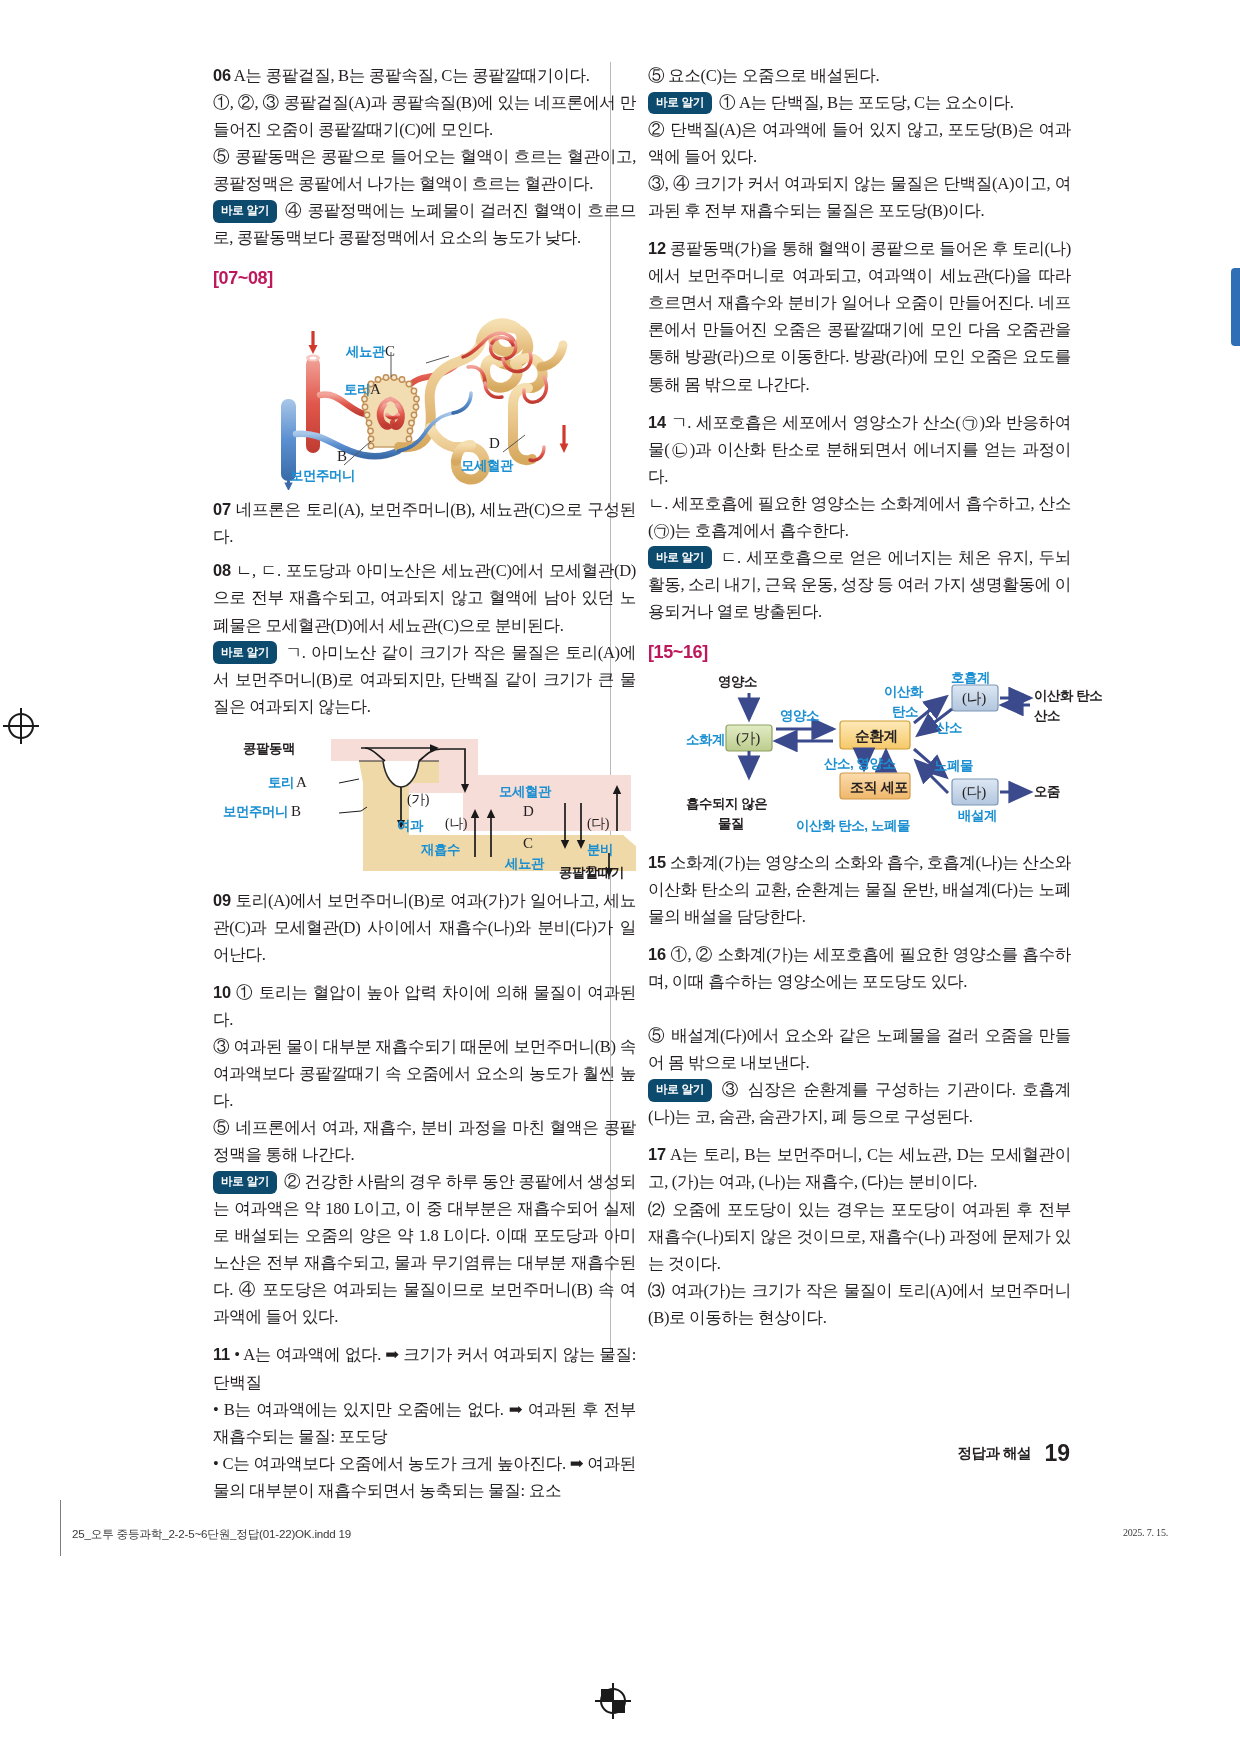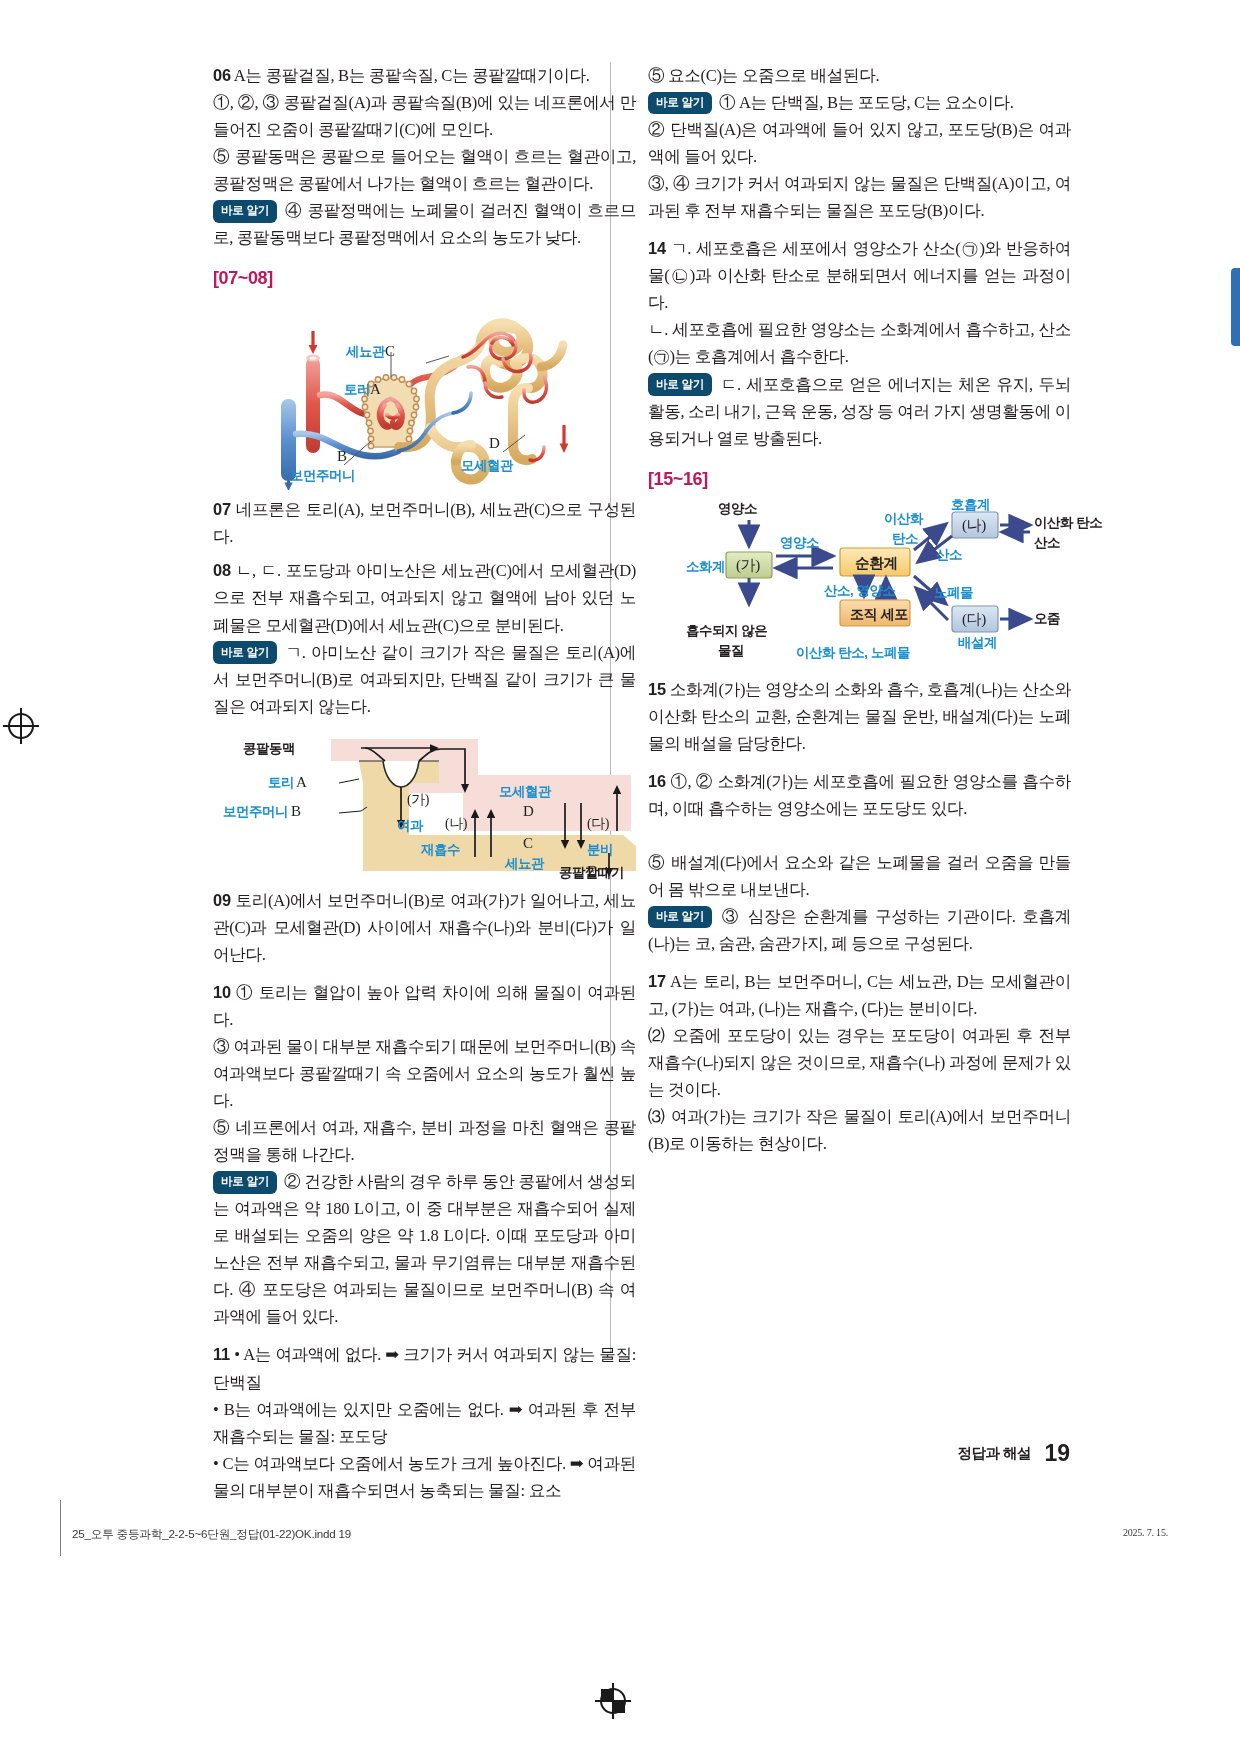--- a/index.html
+++ b/index.html
@@ -377,20 +377,24 @@
   <div class="col col-right">
 
     <div class="blk">
       <span>⑤ 요소(C)는 오줌으로 배설된다.</span><br>
       <span class="badge">바로 알기</span>
       <span>① A는 단백질, B는 포도당, C는 요소이다.</span><br>
       <span>② 단백질(A)은 여과액에 들어 있지 않고, 포도당(B)은 여과액에 들어 있다.</span><br>
       <span>③, ④ 크기가 커서 여과되지 않는 물질은 단백질(A)이고, 여과된 후 전부 재흡수되는 물질은 포도당(B)이다.</span>
     </div>
 
+    <div class="blk">
+      <span class="qno">12</span>
+      <span>콩팥동맥(가)을 통해 혈액이 콩팥으로 들어온 후 토리(나)에서 보먼주머니로 여과되고, 여과액이 세뇨관(다)을 따라 흐르면서 재흡수와 분비가 일어나 오줌이 만들어진다. 네프론에서 만들어진 오줌은 콩팥깔때기에 모인 다음 오줌관을 통해 방광(라)으로 이동한다. 방광(라)에 모인 오줌은 요도를 통해 몸 밖으로 나간다.</span>
+    </div>
 
 
     <div class="blk">
       <span class="qno">14</span>
       <span>ㄱ. 세포호흡은 세포에서 영양소가 산소(㉠)와 반응하여 물(㉡)과 이산화 탄소로 분해되면서 에너지를 얻는 과정이다.</span><br>
       <span>ㄴ. 세포호흡에 필요한 영양소는 소화계에서 흡수하고, 산소(㉠)는 호흡계에서 흡수한다.</span><br>
       <span class="badge">바로 알기</span>
       <span>ㄷ. 세포호흡으로 얻은 에너지는 체온 유지, 두뇌 활동, 소리 내기, 근육 운동, 성장 등 여러 가지 생명활동에 이용되거나 열로 방출된다.</span>
     </div>
 

